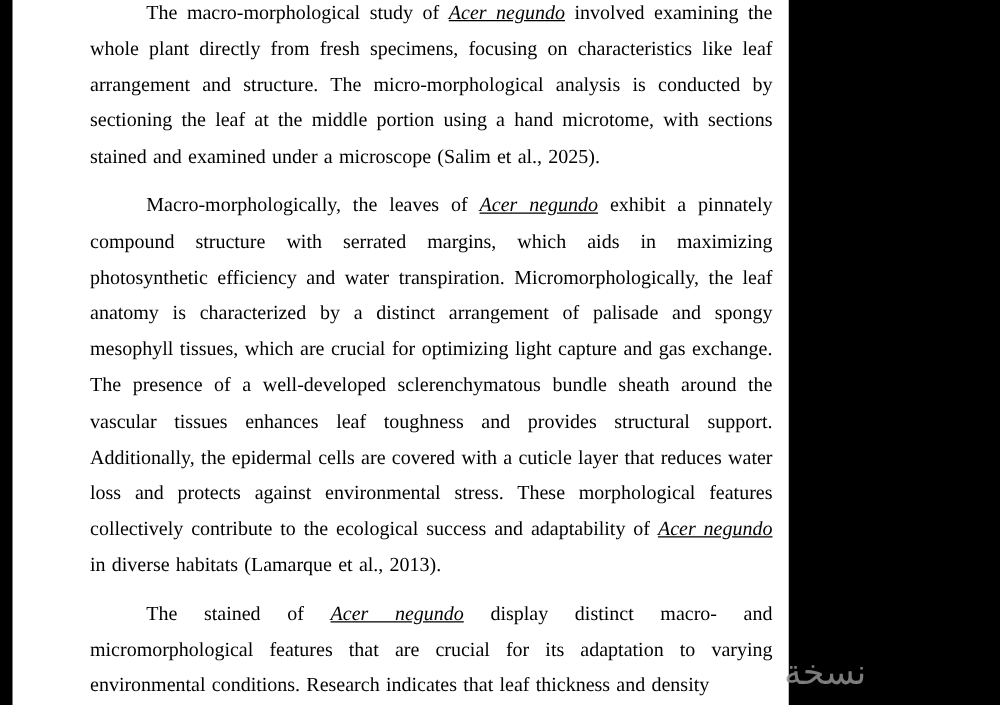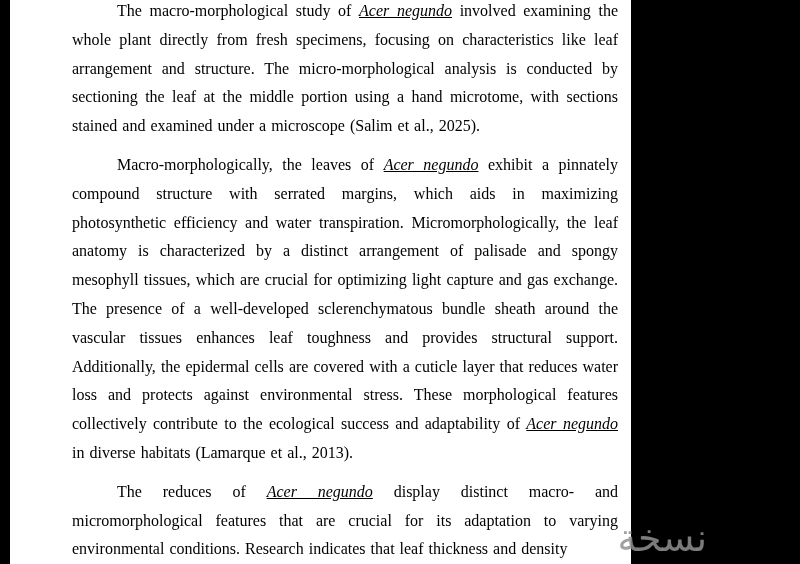--- a/index.html
+++ b/index.html
@@ -44,37 +44,37 @@
     text-indent: 45px;
     color: #000000;
     word-spacing: 1px;
   }
   p.doc-par i {
     font-style: italic;
     text-decoration: underline;
   }
   .watermark {
     position: absolute;
-    right: 93px;
+    right: 107px;
     top: 514px;
     z-index: 3;
     direction: rtl;
-    font-size: 38px;
+    font-size: 28px;
     line-height: 48px;
     color: rgba(145, 145, 145, 0.85);
     font-family: "DejaVu Sans", sans-serif;
     letter-spacing: 1px;
     pointer-events: none;
   }
 </style>
 </head>
 <body>
 
 <div class="edge-bar left"></div>
 <div class="edge-bar right"></div>
 
 <div class="text-column">
   <p class="doc-par"><span>The macro-morphological study of </span><i>Acer negundo</i><span> involved examining the whole plant directly from fresh specimens, focusing on characteristics like leaf arrangement and structure. The micro-morphological analysis is conducted by sectioning the leaf at the middle portion using a hand microtome, with sections stained and examined under a microscope (Salim et al., 2025).</span></p>
   <p class="doc-par"><span>Macro-morphologically, the leaves of </span><i>Acer negundo</i><span> exhibit a pinnately compound structure with serrated margins, which aids in maximizing photosynthetic efficiency and water transpiration. Micromorphologically, the leaf anatomy is characterized by a distinct arrangement of palisade and spongy mesophyll tissues, which are crucial for optimizing light capture and gas exchange. The presence of a well-developed sclerenchymatous bundle sheath around the vascular tissues enhances leaf toughness and provides structural support. Additionally, the epidermal cells are covered with a cuticle layer that reduces water loss and protects against environmental stress. These morphological features collectively contribute to the ecological success and adaptability of </span><i>Acer negundo</i><span> in diverse habitats (Lamarque et al., 2013).</span></p>
-  <p class="doc-par"><span>The reduces of </span><i>Acer negundo</i><span> display distinct macro- and micromorphological features that are crucial for its adaptation to varying environmental conditions. Research indicates that leaf thickness and density</span></p>
+  <p class="doc-par"><span>The stained of </span><i>Acer negundo</i><span> display distinct macro- and micromorphological features that are crucial for its adaptation to varying environmental conditions. Research indicates that leaf thickness and density</span></p>
 </div>
 
 <div class="watermark">نسخة</div>
 
 </body></html>

